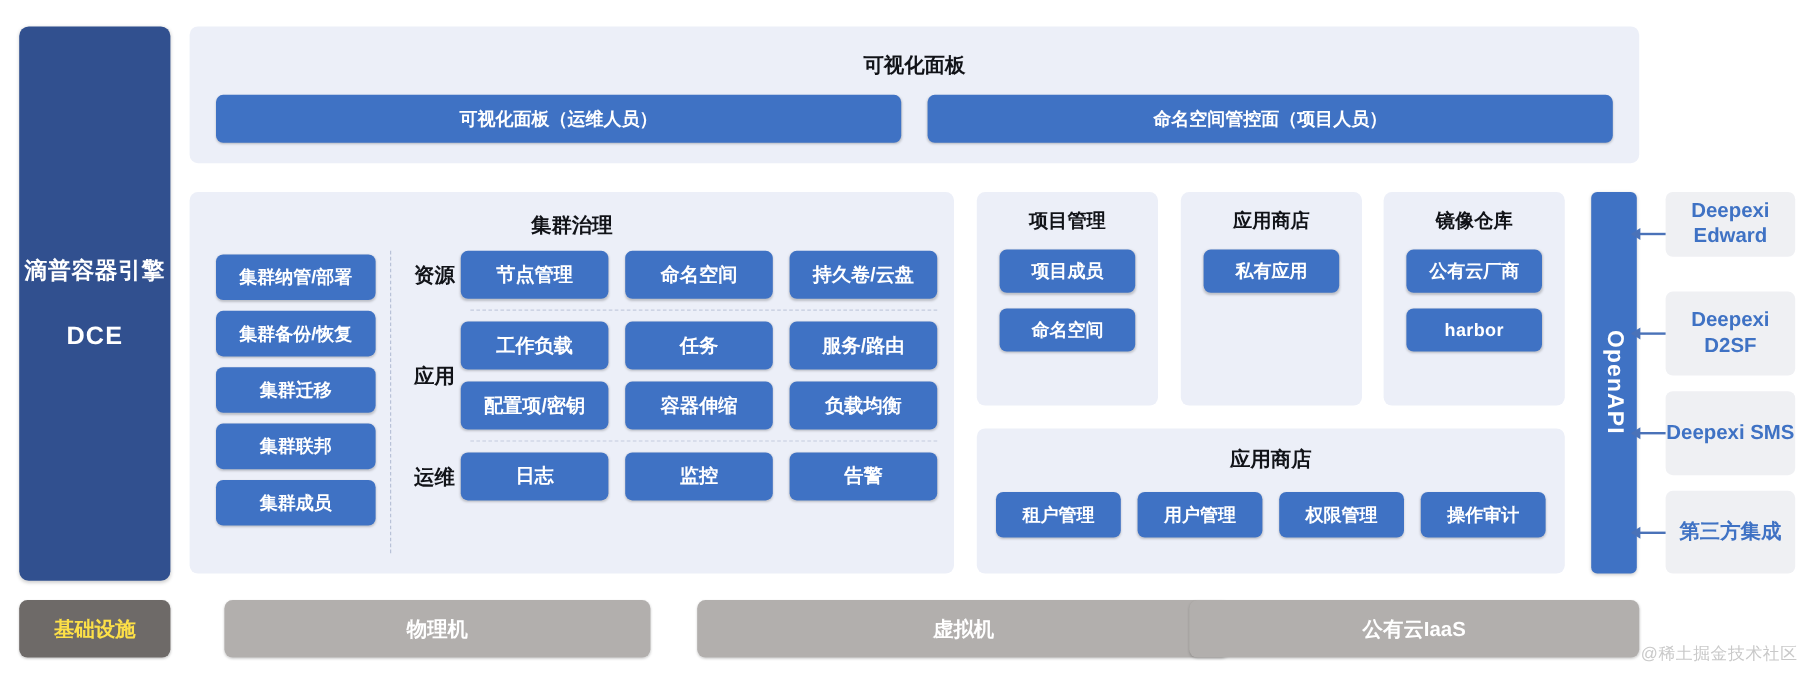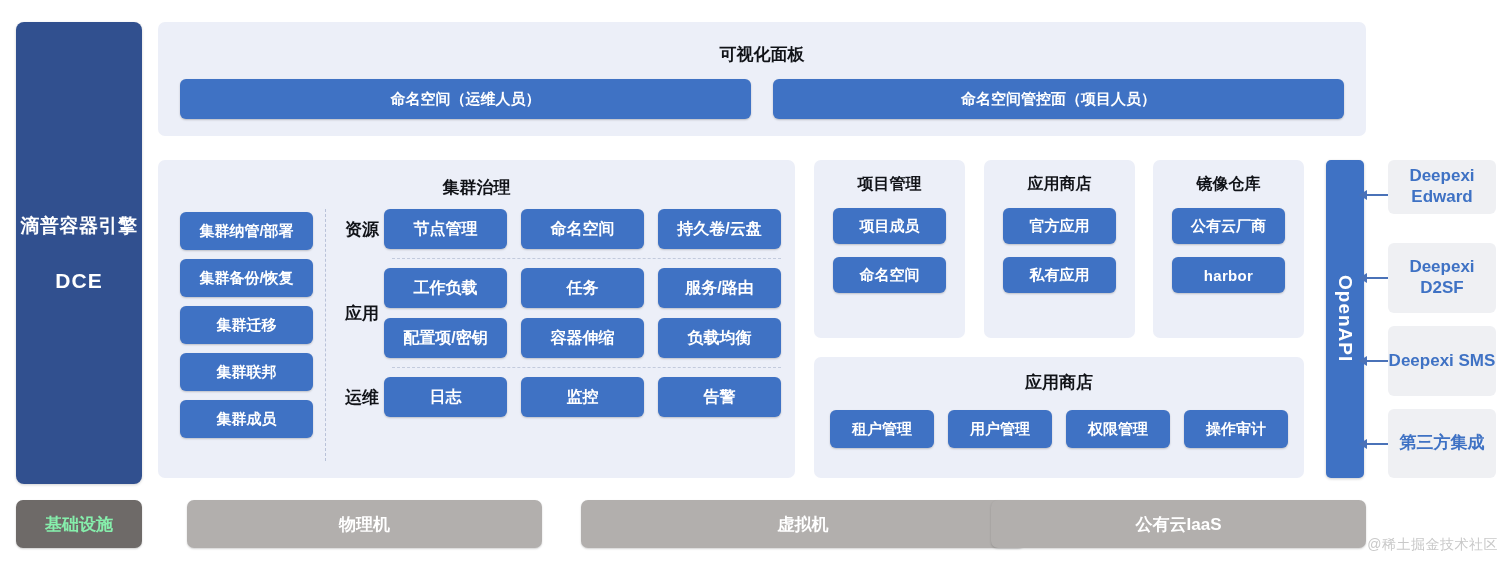--- a/index.html
+++ b/index.html
@@ -101,21 +101,21 @@
   .arrow{position:absolute;height:2px;background:#4a72b8;}
   .arrow::before{
     content:"";position:absolute;left:-1px;top:-4px;
     border-top:5px solid transparent;border-bottom:5px solid transparent;
     border-right:8px solid #4a72b8;
   }
 
   
   .infra-label{
     position:absolute;left:16px;top:500px;width:126px;height:48px;
-    background:#6e6a68;border-radius:7px;color:#86efac;font-size:17px;font-weight:bold;
+    background:#6e6a68;border-radius:7px;color:#fde047;font-size:17px;font-weight:bold;
     display:flex;align-items:center;justify-content:center;
     box-shadow:0 1px 2px rgba(0,0,0,.2);
   }
   .infra-item{
     position:absolute;top:500px;height:48px;background:#b2afad;border-radius:7px;
     color:#fff;font-size:17px;font-weight:bold;
     display:flex;align-items:center;justify-content:center;
     box-shadow:0 1px 2px rgba(0,0,0,.18);
   }
 
@@ -130,21 +130,21 @@
 <div class="stage">
 
   <div class="product-rail">
     <div class="pr-name">滴普容器引擎</div>
     <div class="pr-abbr">DCE</div>
   </div>
 
   <div class="panel viz-panel">
     <div class="panel-title">可视化面板</div>
     <div class="viz-buttons">
-      <div class="viz-btn">命名空间（运维人员）</div>
+      <div class="viz-btn">可视化面板（运维人员）</div>
       <div class="viz-btn">命名空间管控面（项目人员）</div>
     </div>
   </div>
 
   <div class="panel gov-panel">
     <div class="panel-title">集群治理</div>
     <div class="gov-body">
 
       <div class="gov-left">
         <div class="chip">集群纳管/部署</div>
@@ -208,21 +208,20 @@
     <div class="panel-title">项目管理</div>
     <div class="mini-list">
       <div class="chip">项目成员</div>
       <div class="chip">命名空间</div>
     </div>
   </div>
 
   <div class="panel mini-panel panel-appstore">
     <div class="panel-title">应用商店</div>
     <div class="mini-list">
-      <div class="chip">官方应用</div>
       <div class="chip">私有应用</div>
     </div>
   </div>
 
   <div class="panel mini-panel panel-registry">
     <div class="panel-title">镜像仓库</div>
     <div class="mini-list">
       <div class="chip">公有云厂商</div>
       <div class="chip chip-ascii">harbor</div>
     </div>

